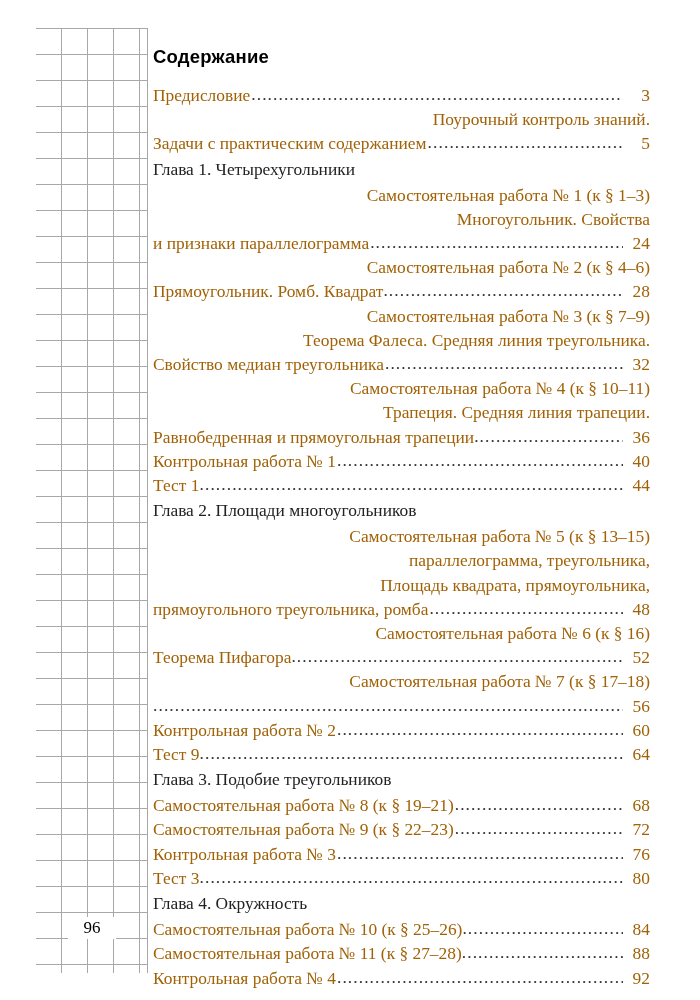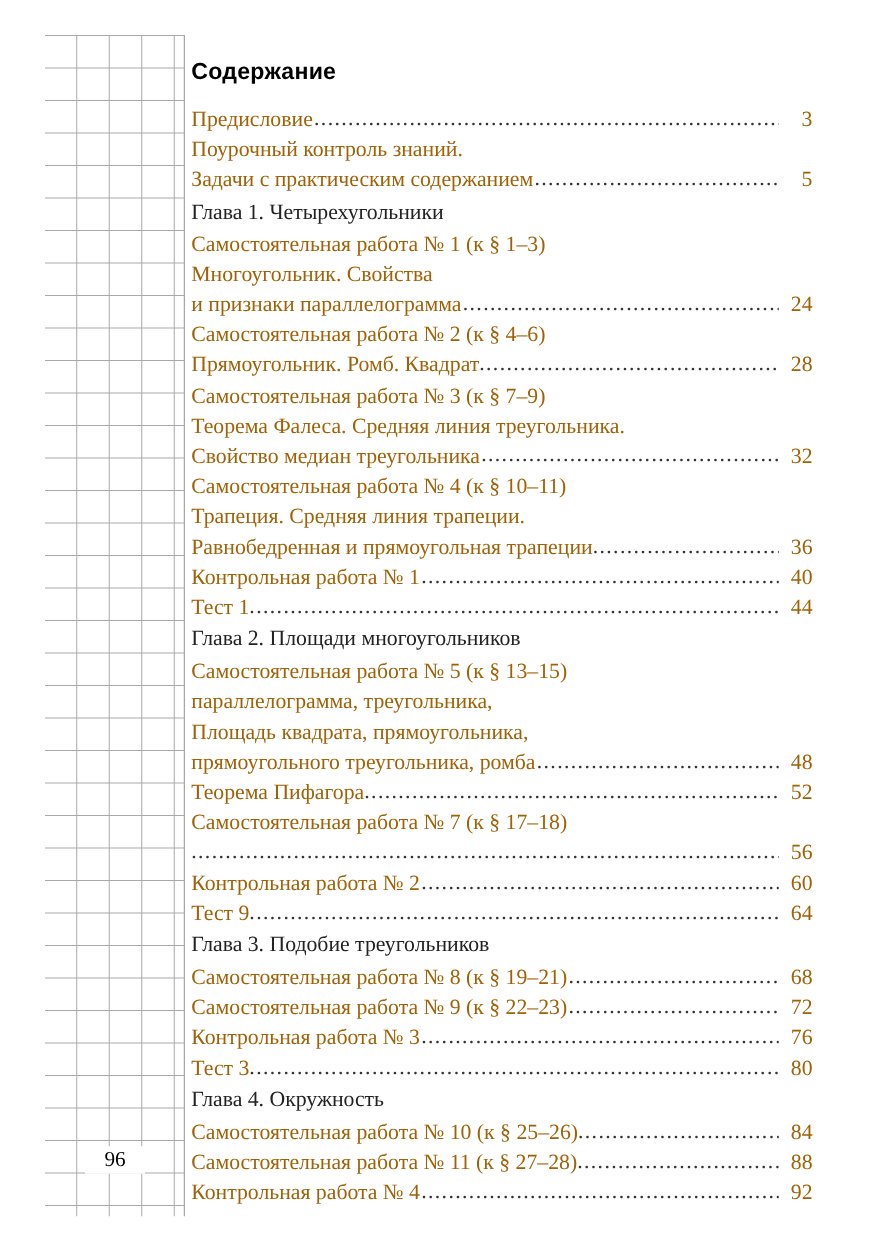--- a/index.html
+++ b/index.html
@@ -84,20 +84,21 @@
     font-size: 17.4px;
     line-height: 24.2px;
     color: #a16207;
     margin: 0;
   }
 
   
   .entry-line {
     display: block;
     white-space: nowrap;
+    text-align: right;
   }
 
   
   .entry-leader {
     display: flex;
     align-items: baseline;
     width: 100%;
   }
   .entry-leader .lead-text {
     white-space: nowrap;
@@ -207,20 +208,21 @@
         <span class="entry-line">Самостоятельная работа № 5 (к § 13–15)</span>
         <span class="entry-line">параллелограмма, треугольника,</span>
         <span class="entry-line">Площадь квадрата, прямоугольника,</span>
         <div class="entry-leader">
           <span class="lead-text">прямоугольного треугольника, ромба</span>
           <span class="dots"></span>
           <span class="pagenum">48</span>
         </div>
       </div>
       <div class="entry">
+        <span class="entry-line">Самостоятельная работа № 6 (к § 16)</span>
         <div class="entry-leader tight">
           <span class="lead-text">Теорема Пифагора</span>
           <span class="dots"></span>
           <span class="pagenum">52</span>
         </div>
       </div>
       <div class="entry">
         <span class="entry-line">Самостоятельная работа № 7 (к § 17–18)</span>
         <div class="entry-leader tight">
           <span class="dots"></span>

